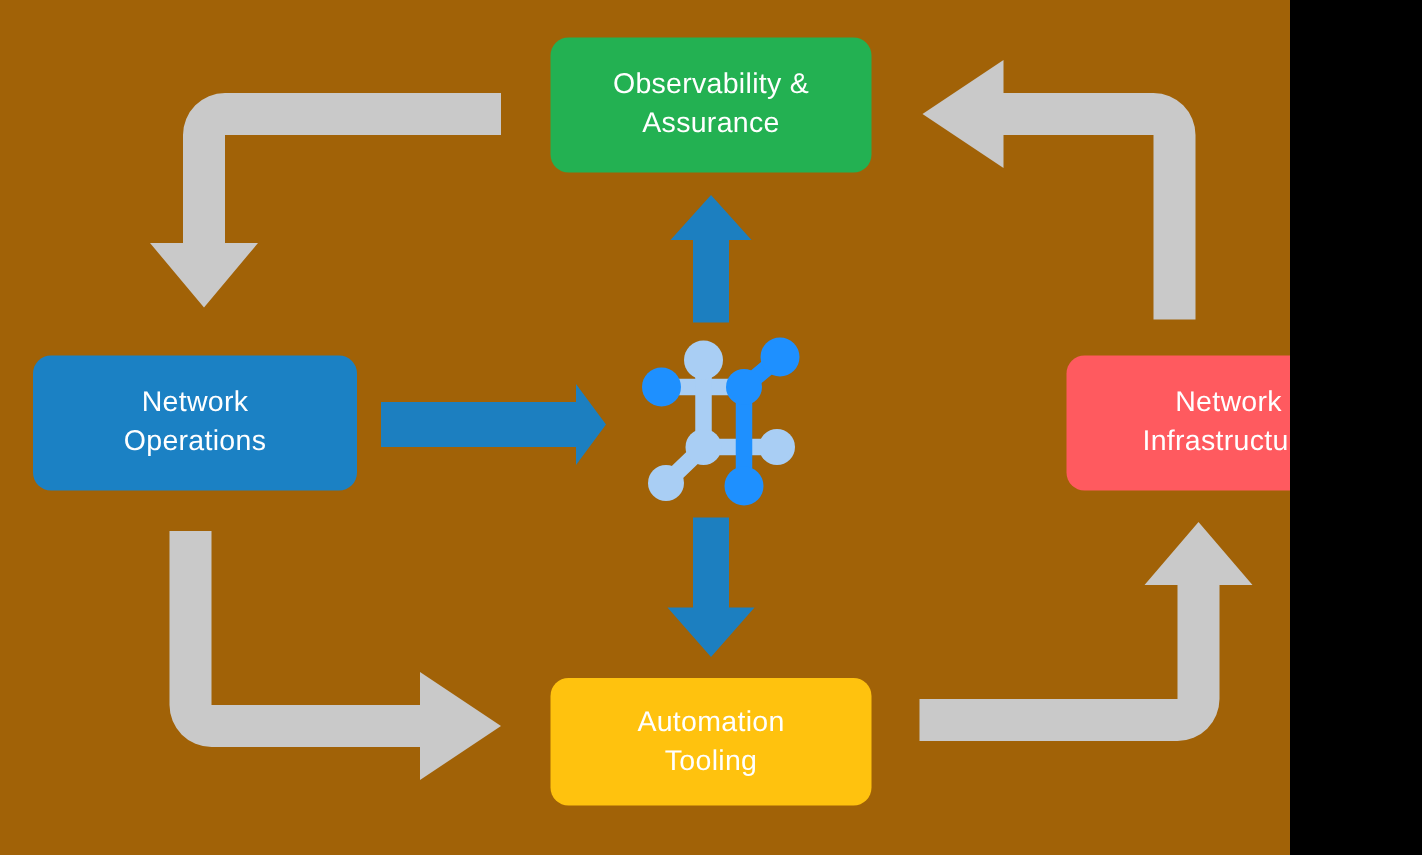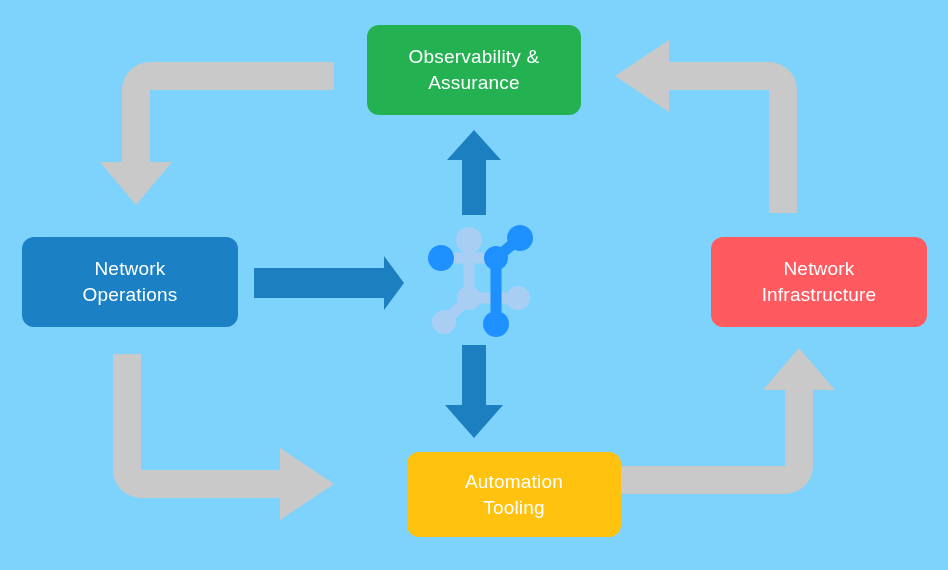--- a/index.html
+++ b/index.html
@@ -5,23 +5,23 @@
   html, body {
     margin: 0;
     padding: 0;
     background: #000000;
   }
   body {
     font-family: "Liberation Sans", sans-serif;
   }
   #stage {
     position: relative;
-    width: 948px;
+    width: 860px;
     height: 570px;
-    background: #7dd3fc;
+    background: #a16207;
     overflow: hidden;
   }
   .node-box {
     position: absolute;
     border-radius: 12px;
     display: flex;
     align-items: center;
     justify-content: center;
     text-align: center;
     color: #ffffff;
@@ -132,16 +132,16 @@
 
   <div class="node-box" id="box-observability" style="background: rgb(35, 177, 82);">Observability &amp;
 Assurance</div>
 
   <div class="node-box" id="box-network-operations" style="background: rgb(27, 129, 196);">Network
 Operations</div>
 
   <div class="node-box" id="box-network-infrastructure" style="background: rgb(255, 90, 95);">Network
 Infrastructure</div>
 
-  <div class="node-box" id="box-automation-tooling" style="background: rgb(255, 194, 14); margin-left: 40px;">Automation
+  <div class="node-box" id="box-automation-tooling" style="background: rgb(255, 194, 14);">Automation
 Tooling</div>
 
 </div>
 
 </body></html>

